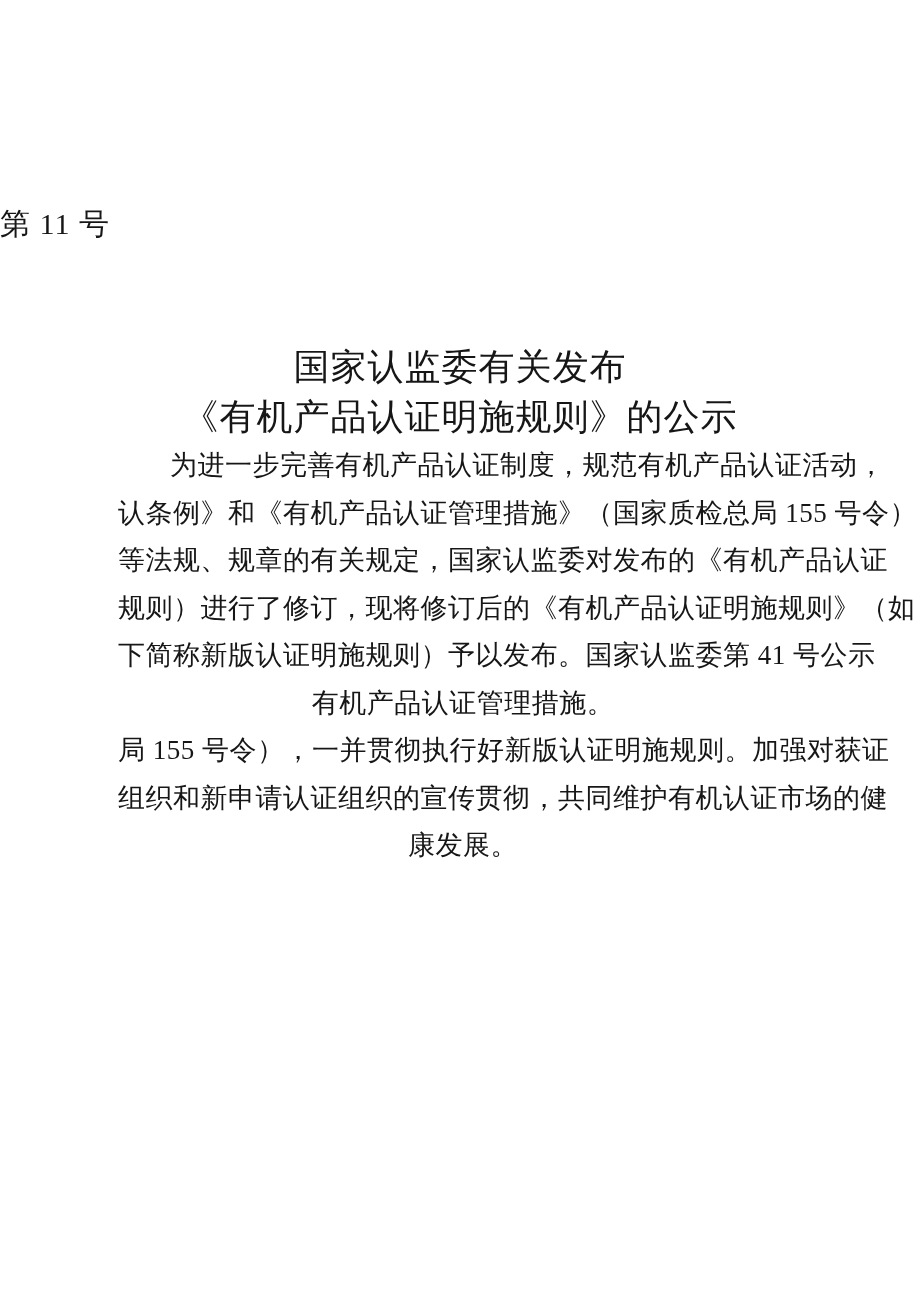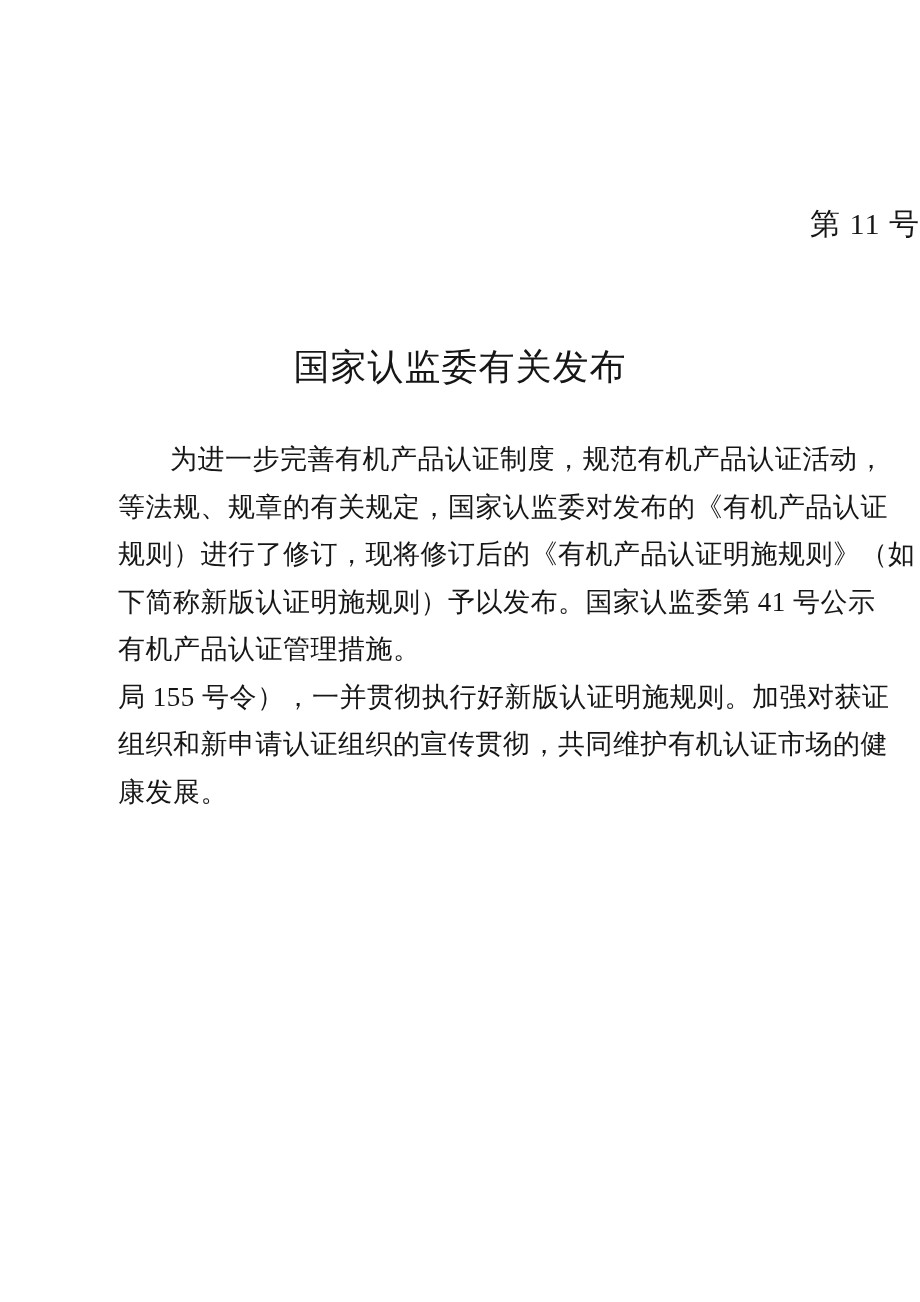--- a/index.html
+++ b/index.html
@@ -15,38 +15,38 @@
     background: #ffffff;
     overflow: hidden;
     box-sizing: border-box;
     font-family: "Liberation Serif", "DejaVu Serif", serif;
     color: #161616;
   }
   .doc-number {
     margin-top: 206px;
     font-size: 30px;
     line-height: 36px;
-    text-align: right;
+    text-align: left;
     letter-spacing: 1px;
   }
   .title {
     margin: 100px 0 0 0;
     font-size: 36px;
     font-weight: 400;
     line-height: 50px;
     text-align: center;
     letter-spacing: 1px;
   }
   .title-line {
     display: block;
   }
   .body-block {
-    margin-top: 44px;
     padding-left: 118px;
     padding-right: 112px;
+    text-align: center;
   }
   .para {
     margin: 0;
     padding: 0;
   }
   .line {
     display: block;
     height: 47.5px;
     line-height: 47.5px;
     font-size: 27px;
@@ -59,26 +59,28 @@
 </style>
 </head>
 <body>
 
 <div class="page">
 
   <div class="doc-number">第 11 号</div>
 
   <h1 class="title">
     <span class="title-line">国家认监委有关发布</span>
+    <span class="title-line">《有机产品认证明施规则》的公示</span>
   </h1>
 
   <div class="body-block">
 
     <p class="para">
       <span class="line indent">为进一步完善有机产品认证制度，规范有机产品认证活动，</span>
+      <span class="line">认条例》和《有机产品认证管理措施》（国家质检总局 155 号令）</span>
       <span class="line">等法规、规章的有关规定，国家认监委对发布的《有机产品认证</span>
       <span class="line">规则）进行了修订，现将修订后的《有机产品认证明施规则》（如</span>
       <span class="line">下简称新版认证明施规则）予以发布。国家认监委第 41 号公示</span>
       <span class="line">有机产品认证管理措施。</span>
     </p>
 
     <p class="para">
       <span class="line">局 155 号令），一并贯彻执行好新版认证明施规则。加强对获证</span>
       <span class="line">组织和新申请认证组织的宣传贯彻，共同维护有机认证市场的健</span>
       <span class="line">康发展。</span>

